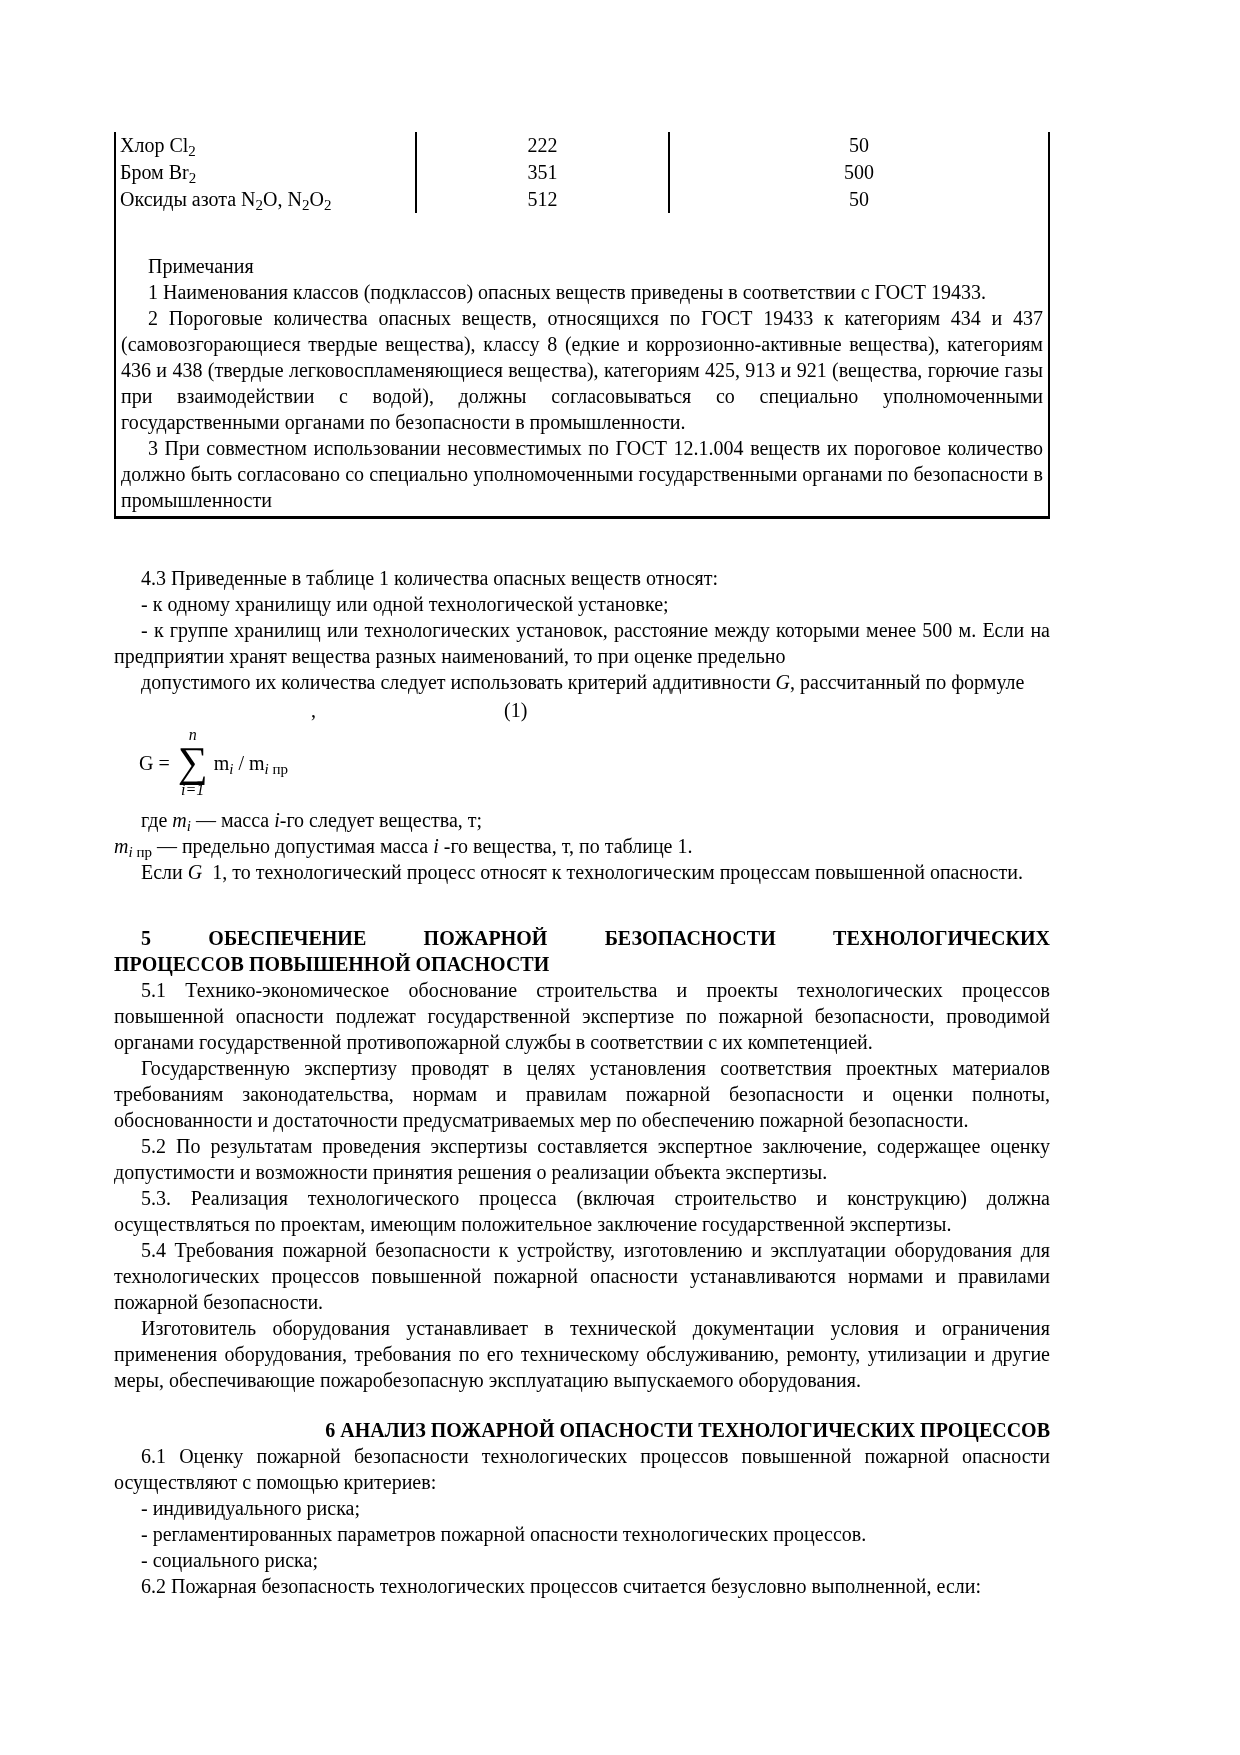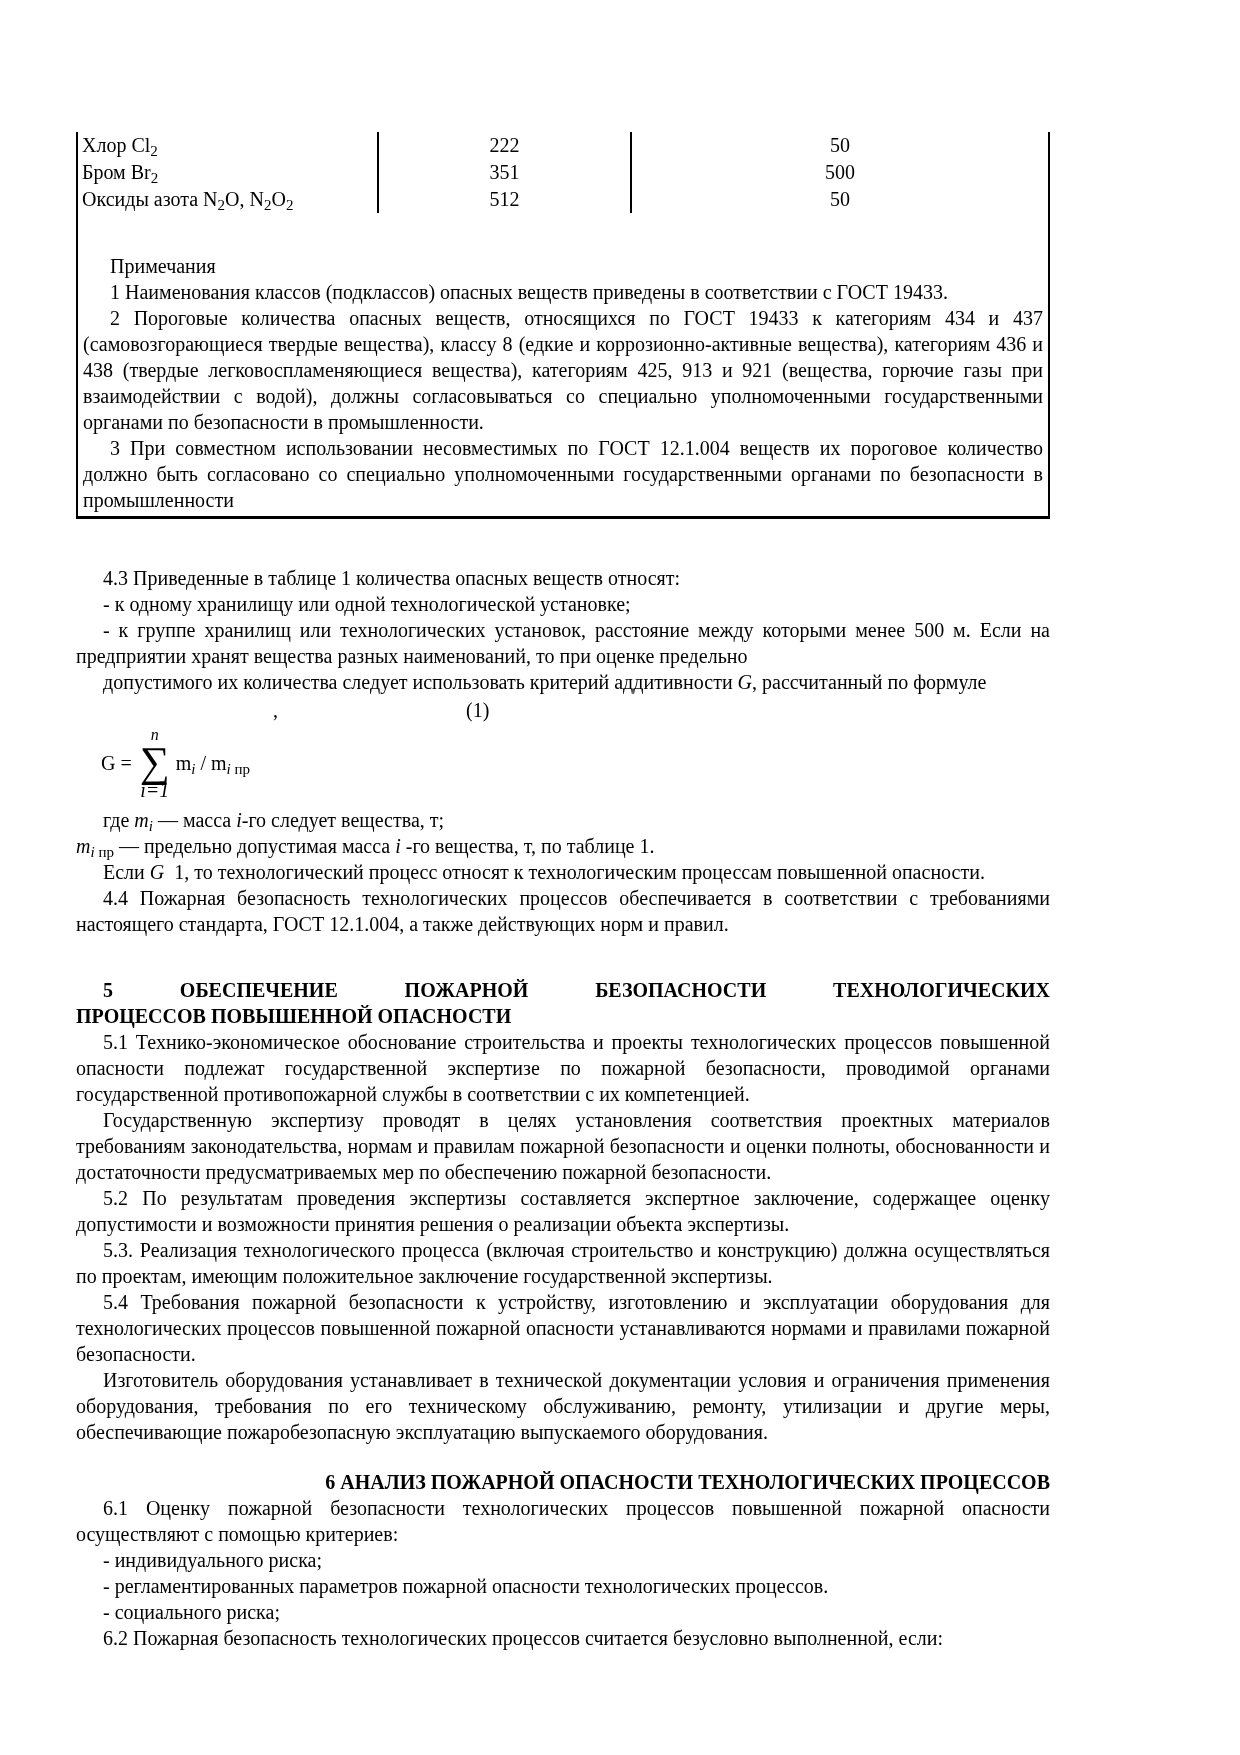--- a/index.html
+++ b/index.html
@@ -10,21 +10,21 @@
   body {
     width: 1240px;
     height: 1755px;
     overflow: hidden;
     font-family: "Liberation Serif", "DejaVu Serif", serif;
     font-size: 20px;
     line-height: 26px;
     color: #000000;
   }
   .page {
-    padding: 132px 190px 0 76px;
+    padding: 132px 190px 0 114px;
   }
   p {
     margin: 0;
     text-align: justify;
     text-indent: 27px;
   }
   p.noind { text-indent: 0; }
 
   
   .box {
@@ -65,21 +65,21 @@
   }
   .f-lhs { margin-right: 8px; }
   .sigma {
     display: inline-flex;
     flex-direction: column;
     align-items: center;
     margin-right: 6px;
   }
   .sigma .top { font-size: 16px; line-height: 16px; font-style: italic; }
   .sigma .mid { font-size: 42px; line-height: 38px; }
-  .sigma .bot { font-size: 20px; line-height: 18px; font-style: italic; }
+  .sigma .bot { font-size: 16px; line-height: 18px; font-style: italic; }
   sub {
     font-size: 15px;
     line-height: 0;
     vertical-align: -4px;
   }
 
   
   .h5 {
     font-weight: bold;
     margin-top: 22px;
@@ -146,21 +146,20 @@
       <span class="top">n</span>
       <span class="mid">∑</span>
       <span class="bot">i=1</span>
     </span>
     <span class="f-rhs"><span>m</span><sub style="font-style: italic;">i</sub><span> / </span><span>m</span><sub style="font-style: italic;">i</sub><sub> пр</sub></span>
   </div>
 
   <p><span>где </span><span style="font-style: italic;">m</span><sub style="font-style: italic;">i</sub><span> — масса </span><span style="font-style: italic;">i</span><span>-го следует вещества, т;</span></p>
   <p class="noind"><span style="font-style: italic;">m</span><sub style="font-style: italic;">i</sub><sub> пр</sub><span> — предельно допустимая масса </span><span style="font-style: italic;">i</span><span> -го вещества, т, по таблице 1.</span></p>
   <p><span>Если </span><span style="font-style: italic;">G</span><span>&nbsp; 1, то технологический процесс относят к технологическим процессам повышенной опасности.</span></p>
-  <p>4.4 Пожарная безопасность технологических процессов обеспечивается в соответствии с требованиями настоящего стандарта, ГОСТ 12.1.004, а также действующих норм и правил.</p>
 
   <p class="h5">
     <span class="l1">5 ОБЕСПЕЧЕНИЕ ПОЖАРНОЙ БЕЗОПАСНОСТИ ТЕХНОЛОГИЧЕСКИХ</span>
     <span class="l2">ПРОЦЕССОВ ПОВЫШЕННОЙ ОПАСНОСТИ</span>
   </p>
   <p>5.1 Технико-экономическое обоснование строительства и проекты технологических процессов повышенной опасности подлежат государственной экспертизе по пожарной безопасности, проводимой органами государственной противопожарной службы в соответствии с их компетенцией.</p>
   <p>Государственную экспертизу проводят в целях установления соответствия проектных материалов требованиям законодательства, нормам и правилам пожарной безопасности и оценки полноты, обоснованности и достаточности предусматриваемых мер по обеспечению пожарной безопасности.</p>
   <p>5.2 По результатам проведения экспертизы составляется экспертное заключение, содержащее оценку допустимости и возможности принятия решения о реализации объекта экспертизы.</p>
   <p>5.3. Реализация технологического процесса (включая строительство и конструкцию) должна осуществляться по проектам, имеющим положительное заключение государственной экспертизы.</p>
   <p>5.4 Требования пожарной безопасности к устройству, изготовлению и эксплуатации оборудования для технологических процессов повышенной пожарной опасности устанавливаются нормами и правилами пожарной безопасности.</p>

